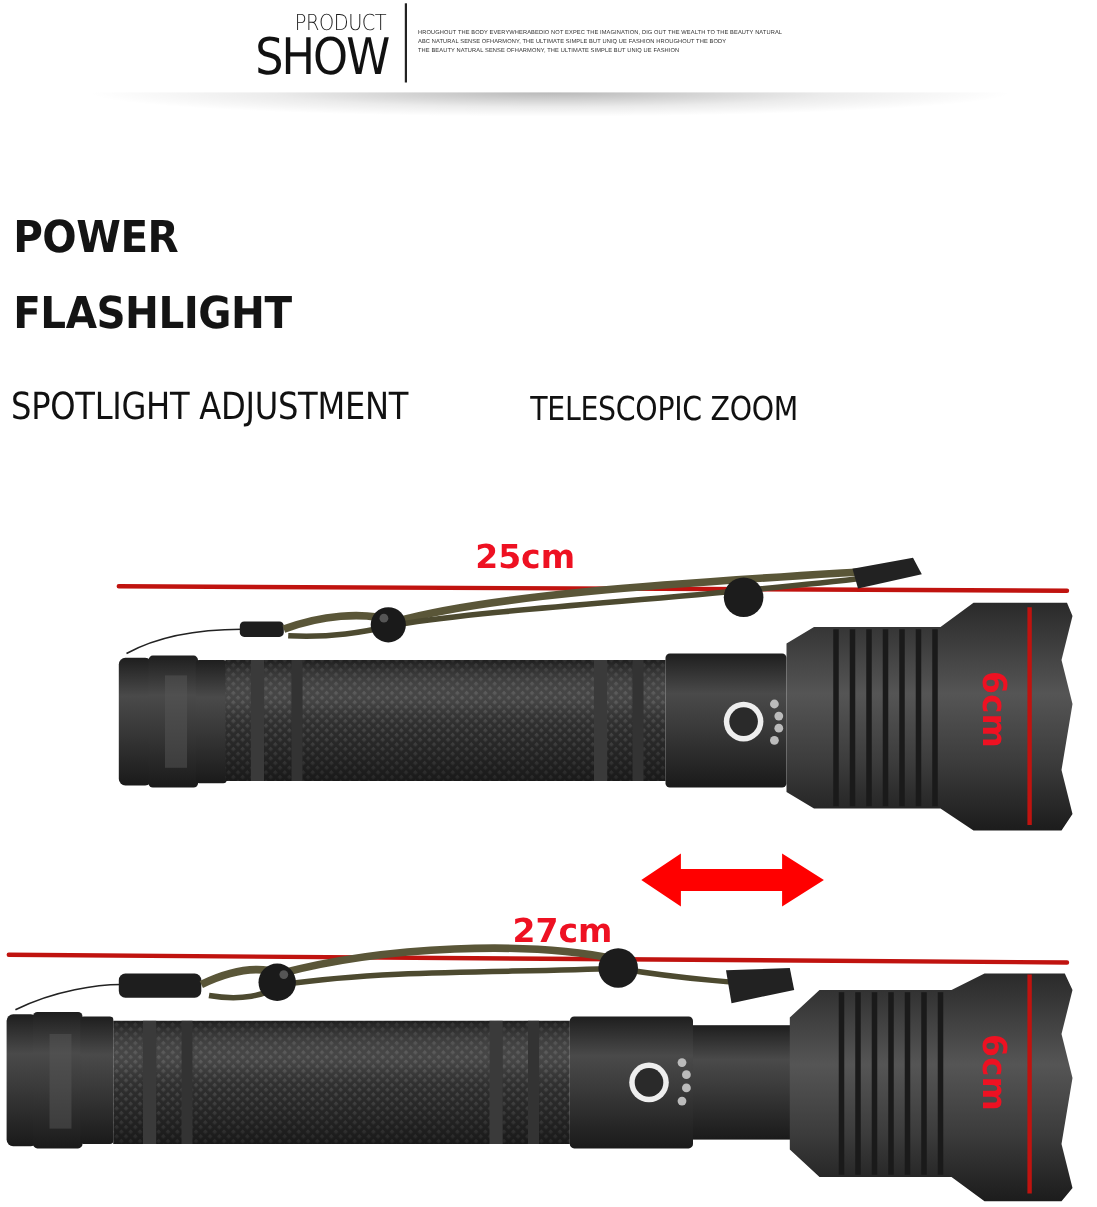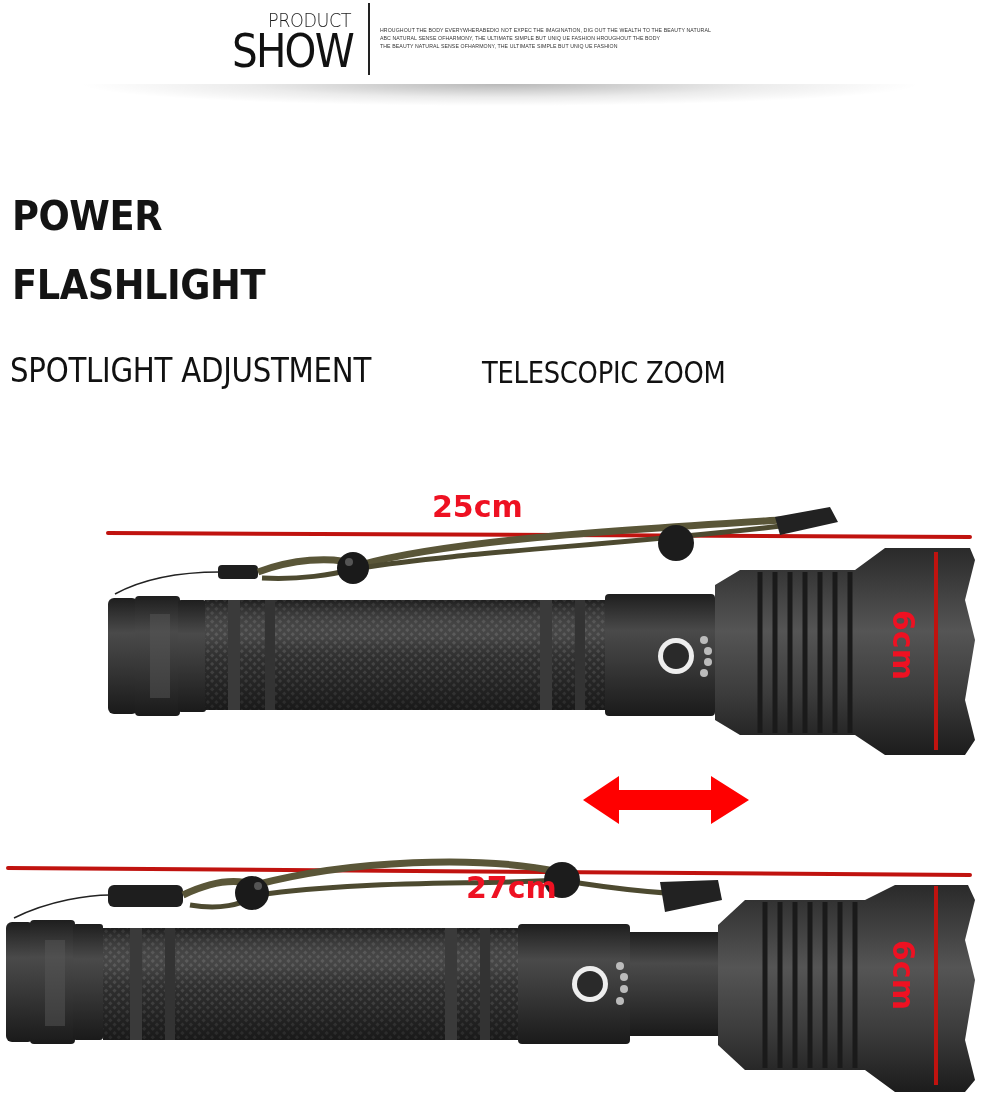--- a/index.html
+++ b/index.html
@@ -19,21 +19,21 @@
   
   .t-power, .t-flash { position: absolute; left: 12px; font-size: 40px; font-weight: 700; font-family: "DejaVu Sans", sans-serif; letter-spacing: -0.5px; color: #141414; transform: scaleX(0.92); transform-origin: left top; }
   .t-power { top: 193px; }
   .t-flash { top: 262px; }
   .t-spot { position: absolute; left: 10px; top: 350px; font-size: 34px; font-family: "DejaVu Sans", sans-serif; color: #111; letter-spacing: -0.3px; transform: scaleX(0.86); transform-origin: left top; white-space: nowrap; }
   .t-tele { position: absolute; left: 482px; top: 355px; font-size: 30px; font-family: "DejaVu Sans", sans-serif; color: #111; letter-spacing: -0.3px; transform: scaleX(0.86); transform-origin: left top; white-space: nowrap; }
 
   
   .meas { position: absolute; color: #ee1122; font-weight: 700; font-family: "DejaVu Sans", sans-serif; font-size: 30px; line-height: 1; }
   .meas-25 { left: 432px; top: 492px; }
-  .meas-27 { left: 466px; top: 832px; margin-top: 41px; }
+  .meas-27 { left: 466px; top: 832px; }
   .meas-6a { left: 876px; top: 610px; transform: rotate(90deg); transform-origin: left top; left: 918px; }
   .meas-6b { left: 918px; top: 940px; transform: rotate(90deg); transform-origin: left top; }
 
   svg { position: absolute; left: 0; top: 0; }
 </style>
 </head>
 <body>
 
 <div class="hdr">
   <div class="hdr-product">PRODUCT</div>

